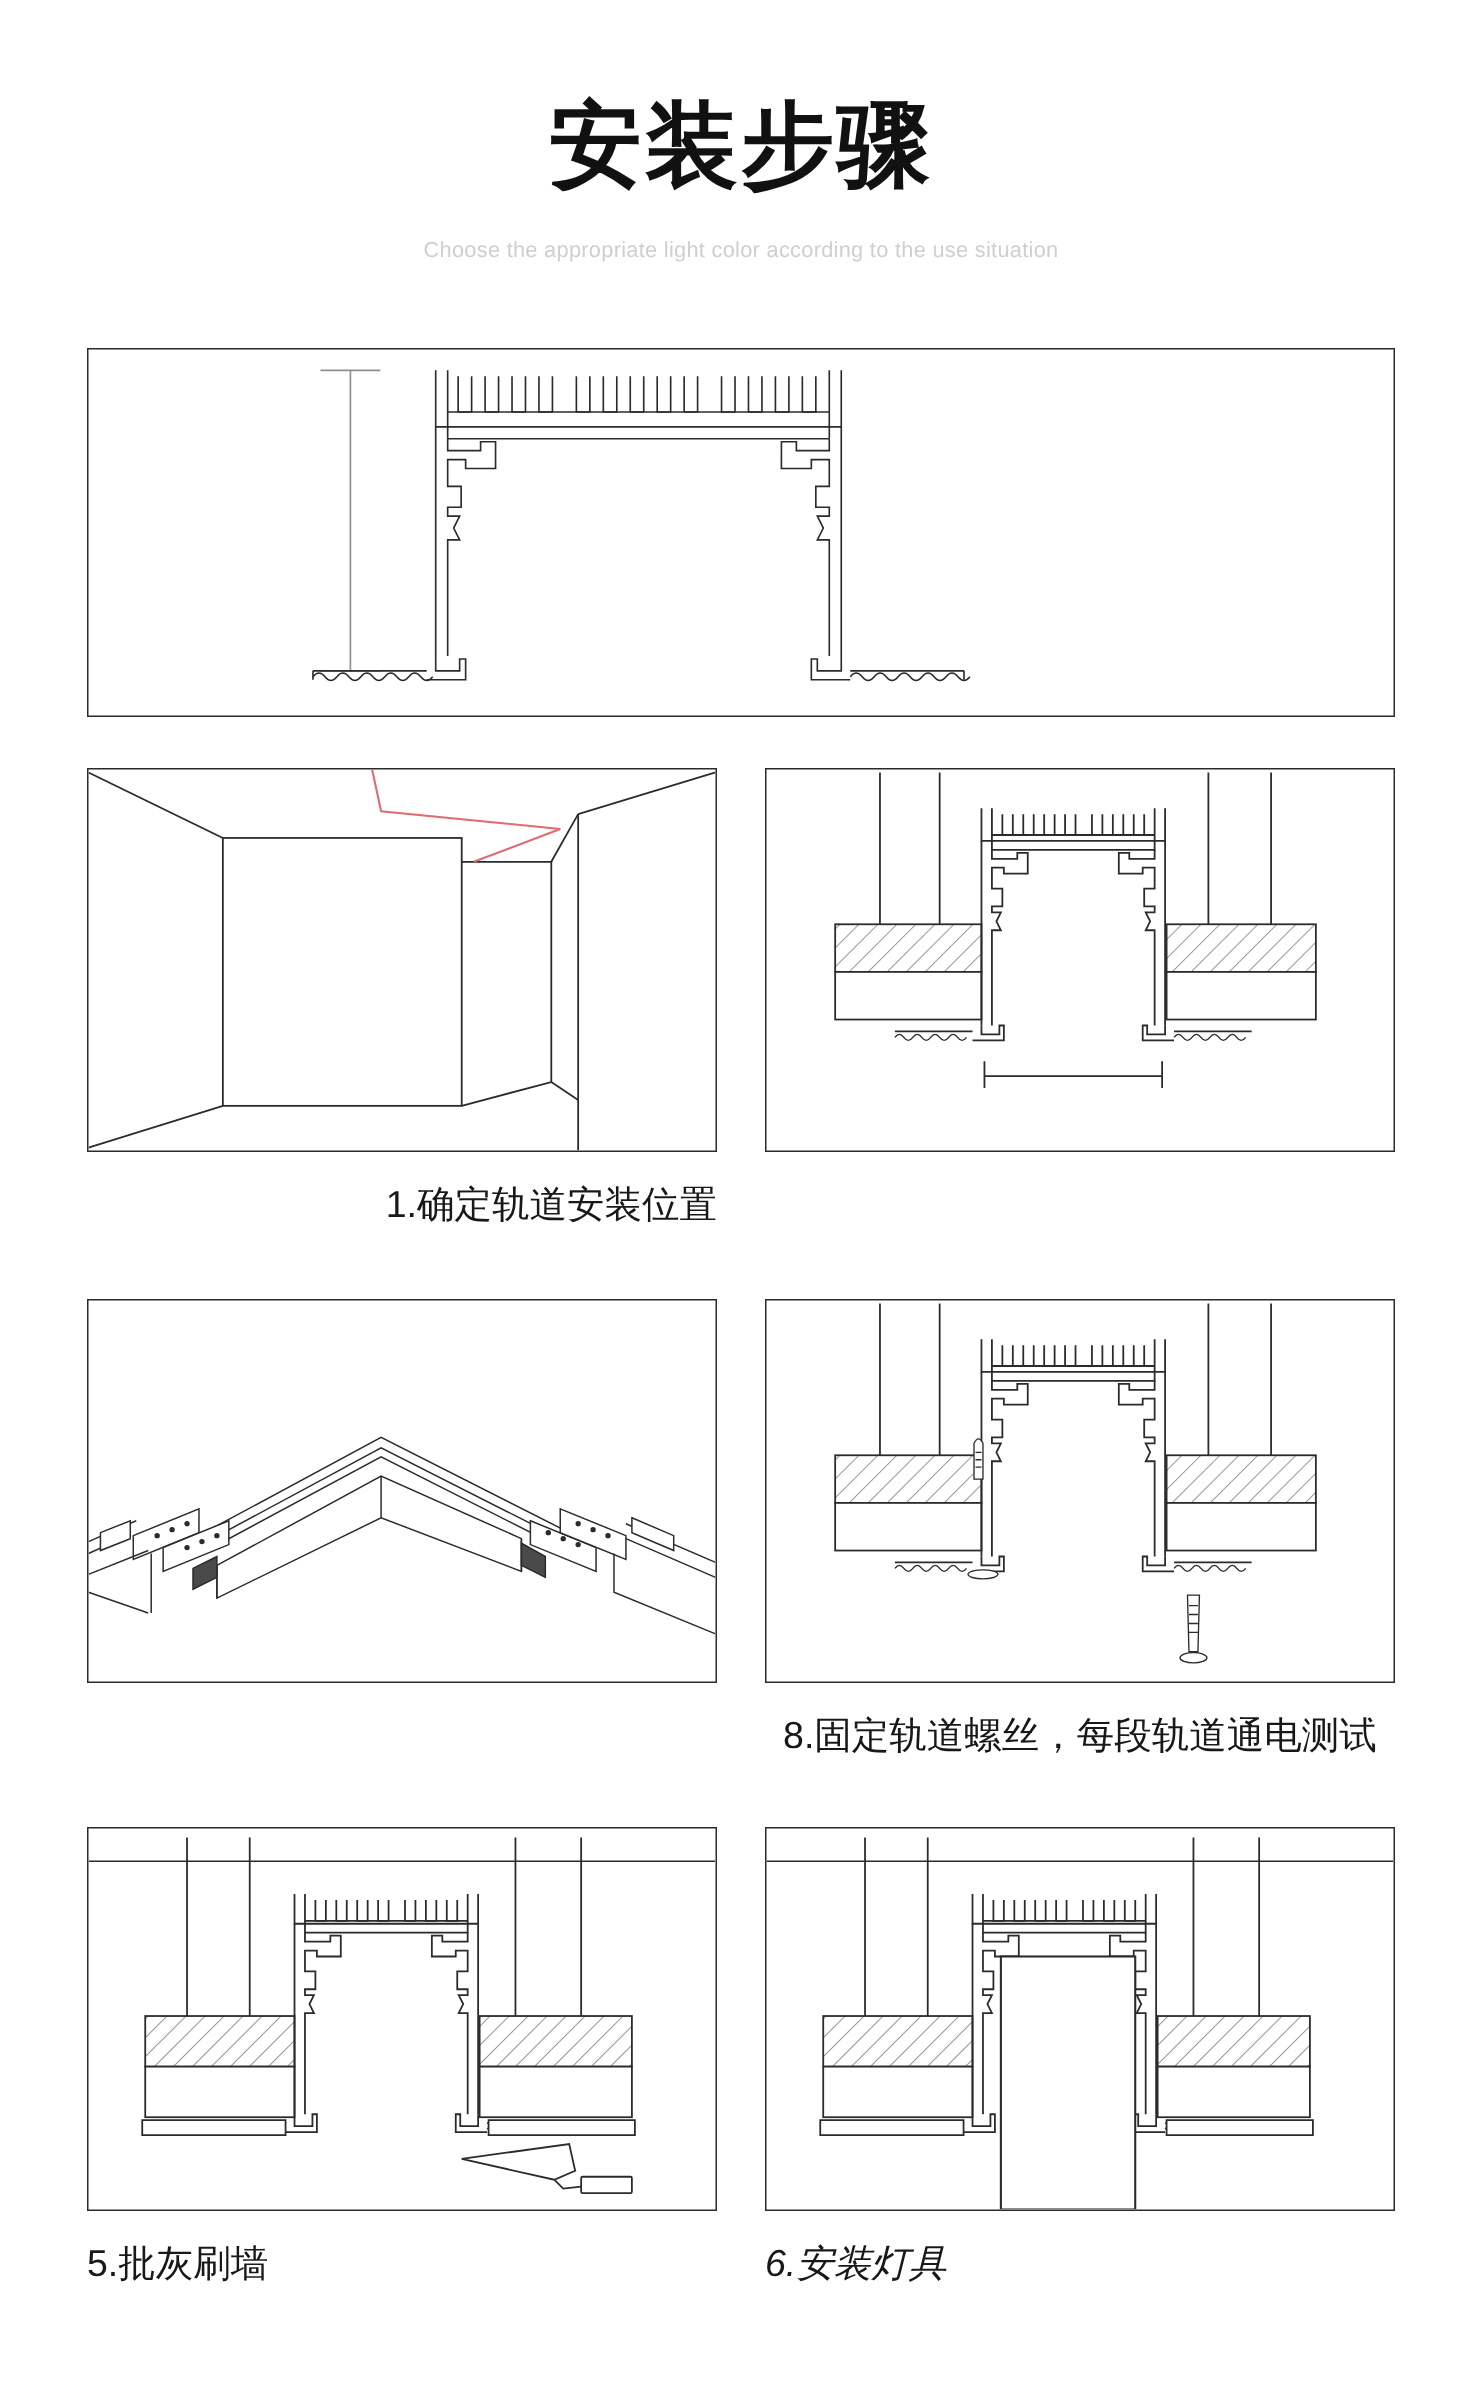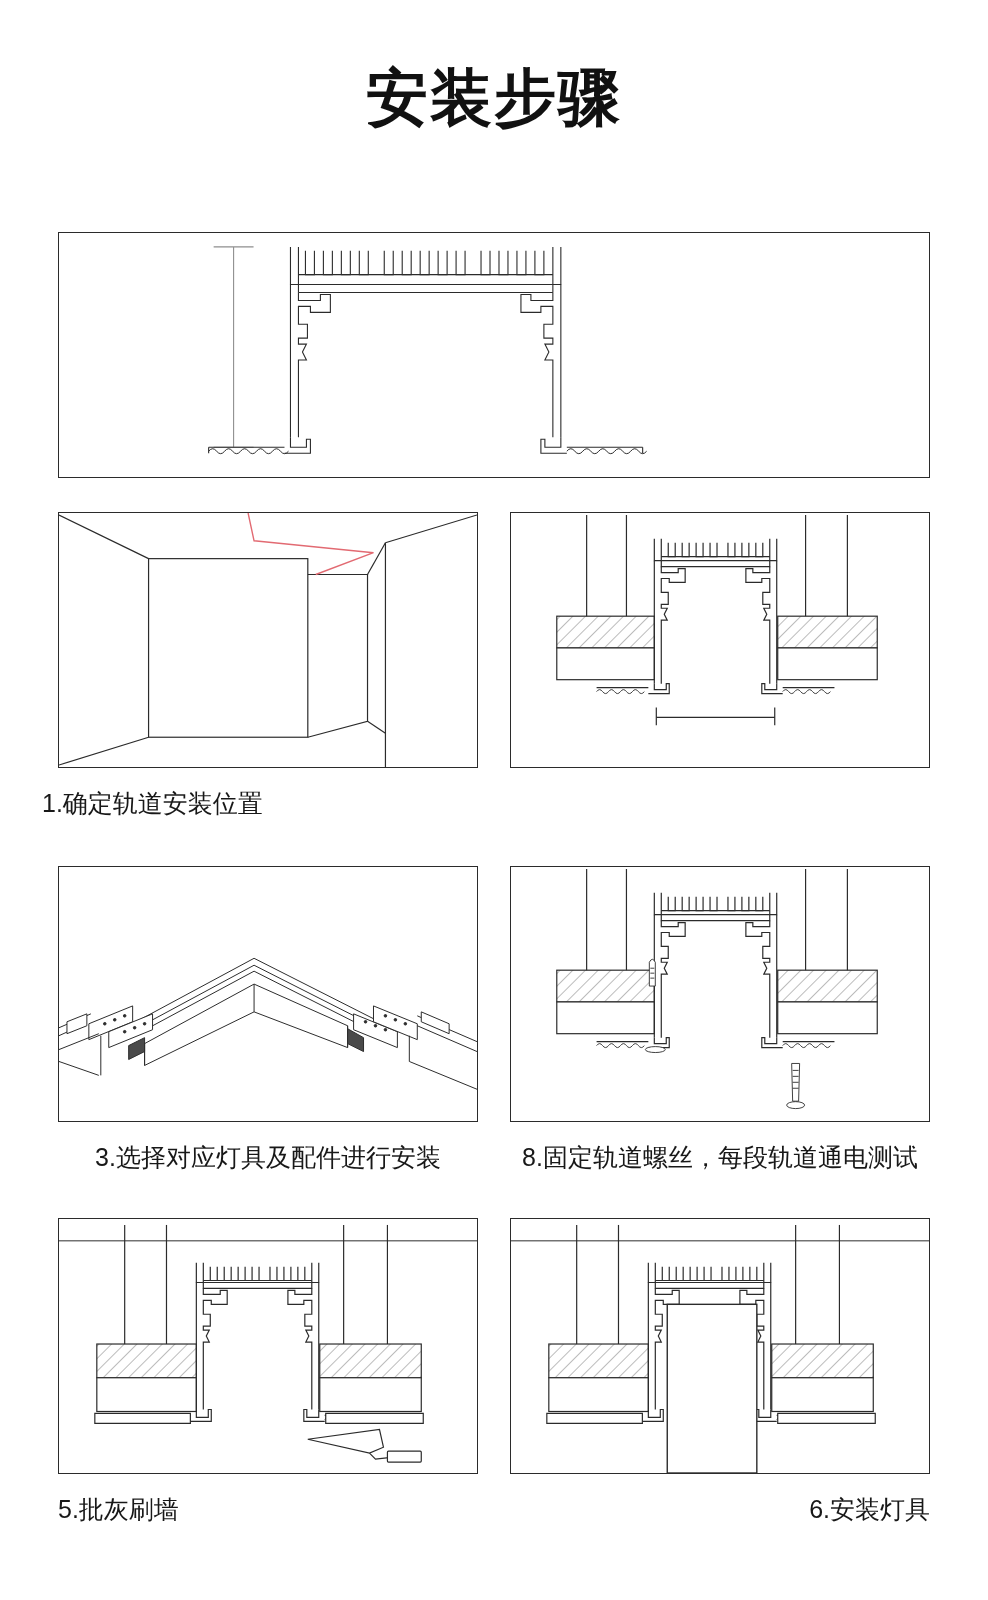--- a/index.html
+++ b/index.html
@@ -36,34 +36,35 @@
   .p-3     { left:58px;  top:866px;  width:420px; height:256px; }
   .p-4     { left:510px; top:866px;  width:420px; height:256px; }
   .p-5     { left:58px;  top:1218px; width:420px; height:256px; }
   .p-6     { left:510px; top:1218px; width:420px; height:256px; }
 
   
   .caption {
     position:absolute; font-size:25px; line-height:34px;
     color:#181818; font-weight:400; white-space:nowrap;
   }
-  .cap-1 { left:42px;  top:786px;  width:420px; text-align:left; }
+  .cap-1 { left:58px;  top:786px;  width:420px; text-align:right; }
   .cap-2 { left:510px; top:786px;  width:420px; text-align:center; }
   .cap-3 { left:48px;  top:1140px; width:440px; text-align:center; }
   .cap-4 { left:500px; top:1140px; width:440px; text-align:center; }
   .cap-5 { left:58px;  top:1492px; width:420px; text-align:left; }
-  .cap-6 { left:510px; top:1492px; width:420px; text-align:right; }
+  .cap-6 { left:510px; top:1492px; width:420px; text-align:left;font-style:italic; }
 </style>
 </head>
 <body>
 
 <div class="page">
 
   <div class="header">
     <div class="title">安装步骤</div>
+    <div class="subtitle">Choose the appropriate light color according to the use situation</div>
   </div>
 
   <div class="panel p-hero">
     <svg viewBox="0 0 872 246" preserveAspectRatio="none">
       <g fill="none" stroke="#2b2b2b" stroke-width="1.1" stroke-linejoin="miter">
 
         <line x1="155" y1="14" x2="195" y2="14" stroke="#8e8e8e"></line>
         <line x1="155" y1="216" x2="195" y2="216" stroke="#8e8e8e"></line>
         <line x1="175" y1="14" x2="175" y2="216" stroke="#8e8e8e"></line>
 
@@ -427,18 +428,17 @@
         <path d="M268,196 L366,196 L366,206 L268,206 Z" fill="#fff"></path>
       </g>
 
       <g fill="#ffffff" stroke="#2b2b2b" stroke-width="1.4">
         <rect x="157" y="86" width="90" height="170"></rect>
       </g>
     </svg>
   </div>
 
   <div class="caption cap-1">1.确定轨道安装位置</div>
-  <div class="caption cap-3">3.选择对应灯具及配件进行安装</div>
   <div class="caption cap-4">8.固定轨道螺丝，每段轨道通电测试</div>
   <div class="caption cap-5">5.批灰刷墙</div>
   <div class="caption cap-6">6.安装灯具</div>
 
 </div>
 
 </body></html>

